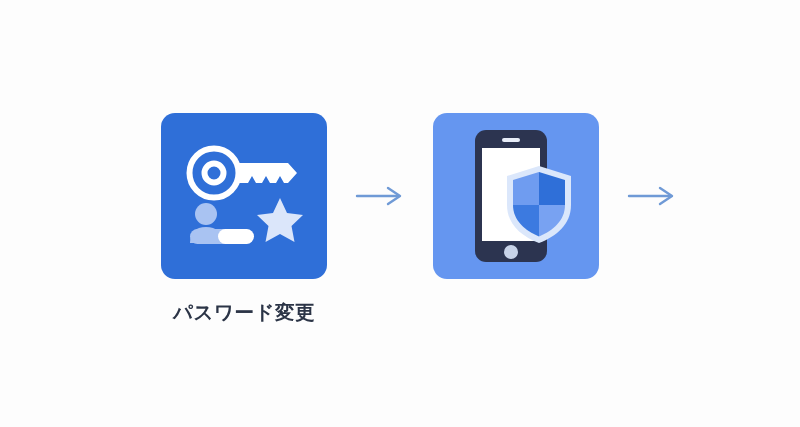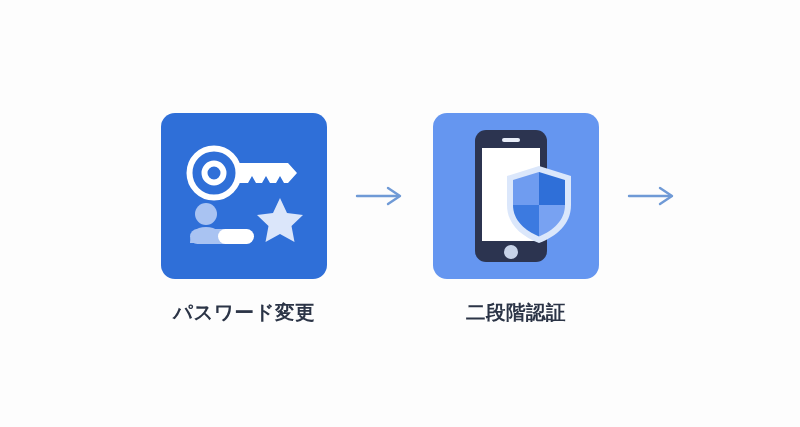--- a/index.html
+++ b/index.html
@@ -127,21 +127,20 @@
             </clipPath>
             <g clip-path="url(#shieldClip)">
               <rect x="54" y="40" width="32" height="39" fill="#6f9cf0"></rect>
               <rect x="86" y="40" width="34" height="39" fill="#2f6fd8"></rect>
               <rect x="54" y="79" width="32" height="40" fill="#3c7ae0"></rect>
               <rect x="86" y="79" width="34" height="40" fill="#78a2f2"></rect>
             </g>
           </svg>
         </span>
       </div>
-      <div class="label">二段階認証</div>
     </div>
 
     <div class="arrow">
       <span>
         <svg width="50" height="22" viewBox="0 0 50 22">
           <path d="M2 11 H42" stroke="#6f9ad6" stroke-width="2.4" fill="none" stroke-linecap="round"></path>
           <path d="M33 3 L45 11 L33 19" stroke="#6f9ad6" stroke-width="2.4" fill="none" stroke-linecap="round" stroke-linejoin="round"></path>
         </svg>
       </span>
     </div>

